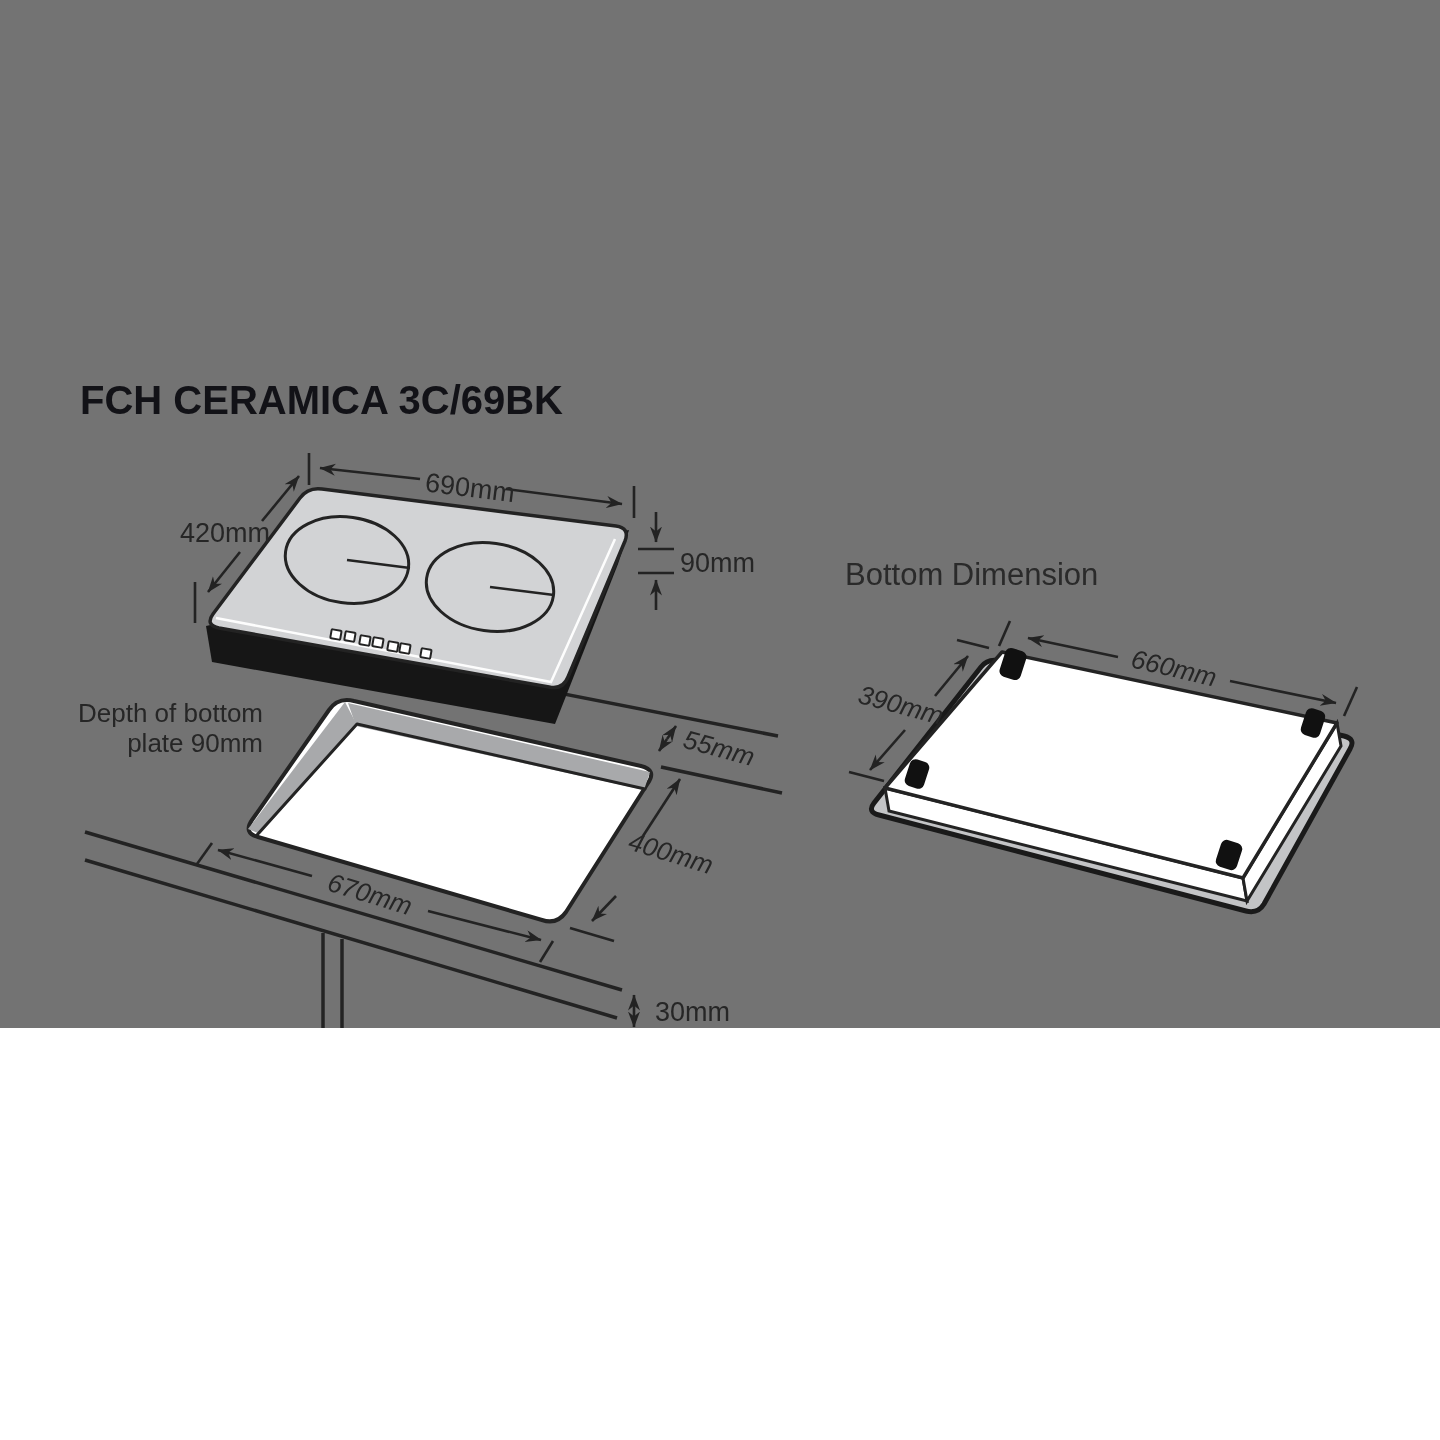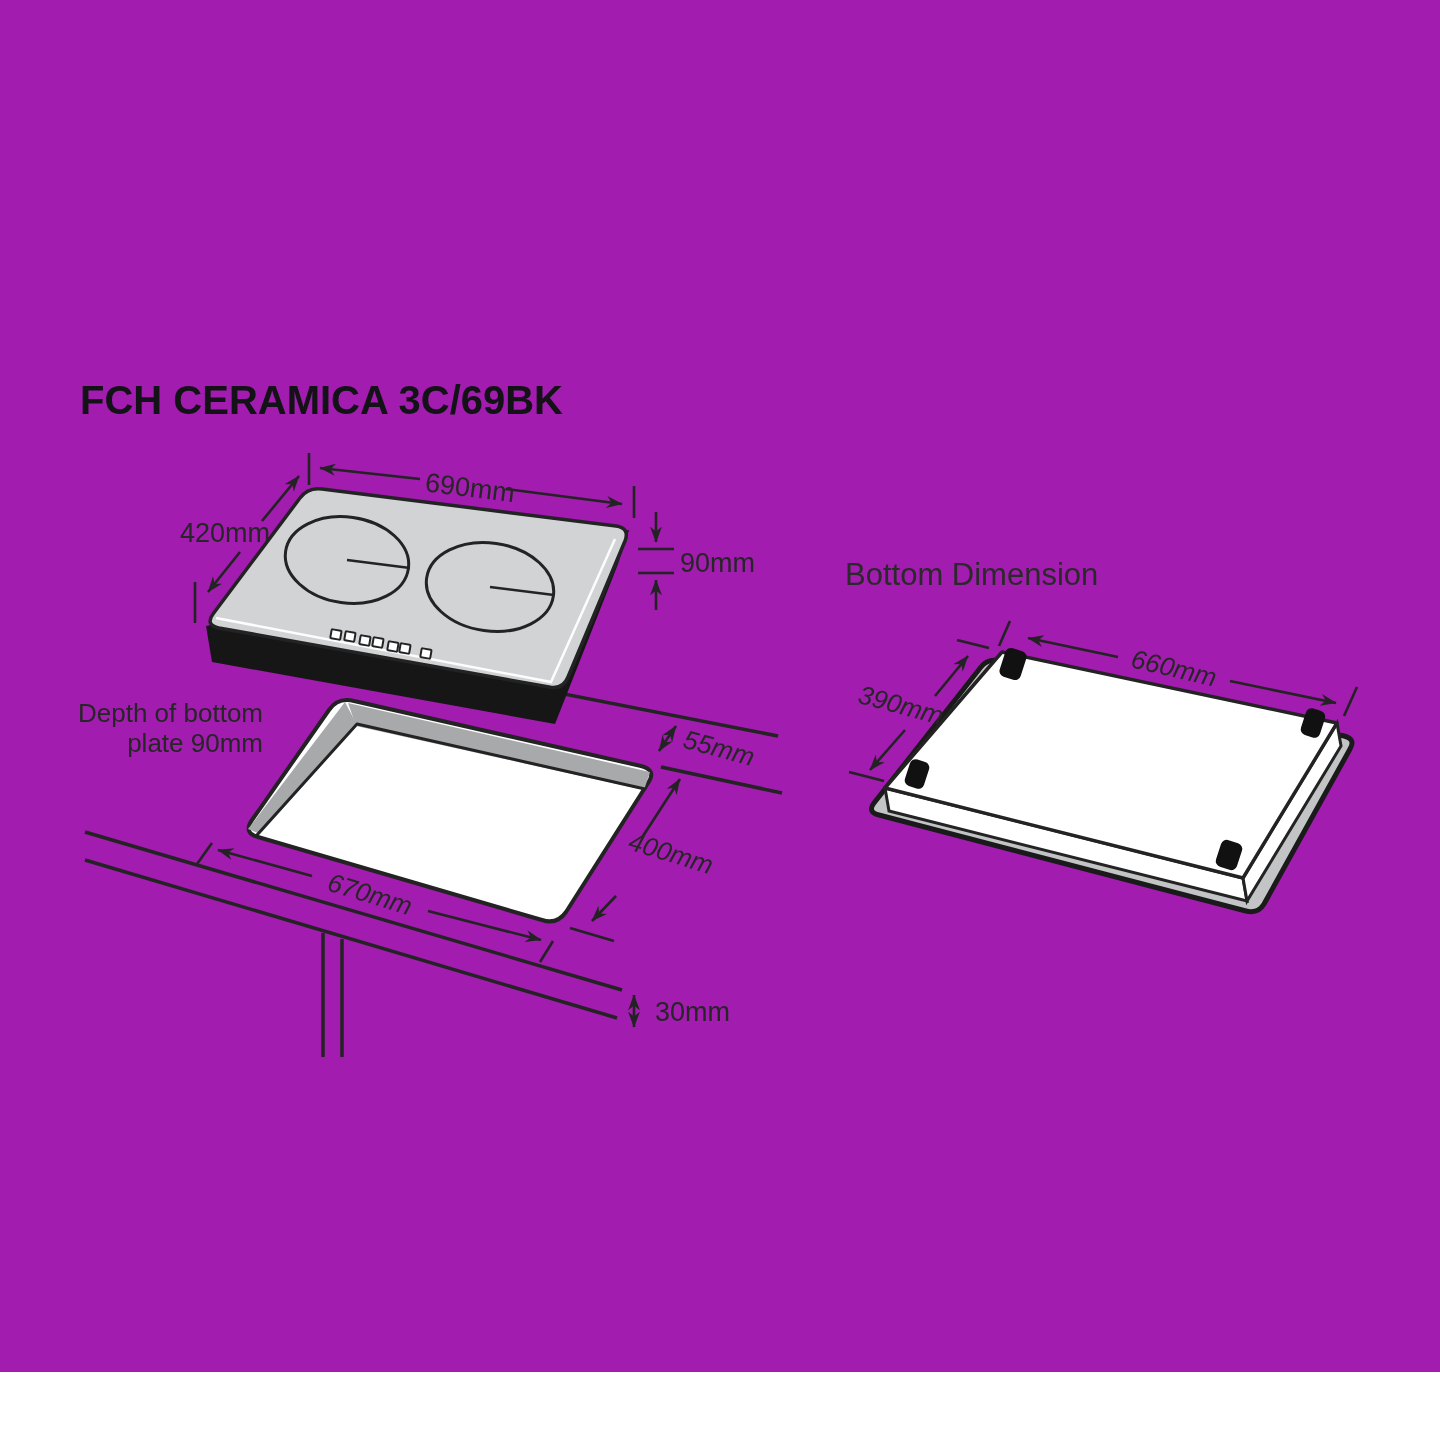--- a/index.html
+++ b/index.html
@@ -1,16 +1,16 @@
 <!DOCTYPE html>
 <html><head>
 <meta charset="utf-8">
 <style>
   html,body{margin:0;padding:0;background:#ffffff;}
-  .canvas{position:relative;width:1440px;height:1372px;background:#a21caf;overflow:hidden;
+  .canvas{position:relative;width:1440px;height:1028px;background:#737373;overflow:hidden;
           font-family:"Liberation Sans", sans-serif;}
   svg{position:absolute;left:0;top:0;}
   text{fill:#262626;}
   .title{font-size:40px;font-weight:bold;fill:#121217;}
   .heading{font-size:31px;fill:#2a2a2a;}
   .dim{font-size:27px;}
   .note{font-size:26px;}
   .dimrot{font-size:26px;font-style:italic;}
   .ln{stroke:#232323;stroke-width:2.6;fill:none;}
   .edge{stroke:#232323;stroke-width:3.5;fill:none;}

